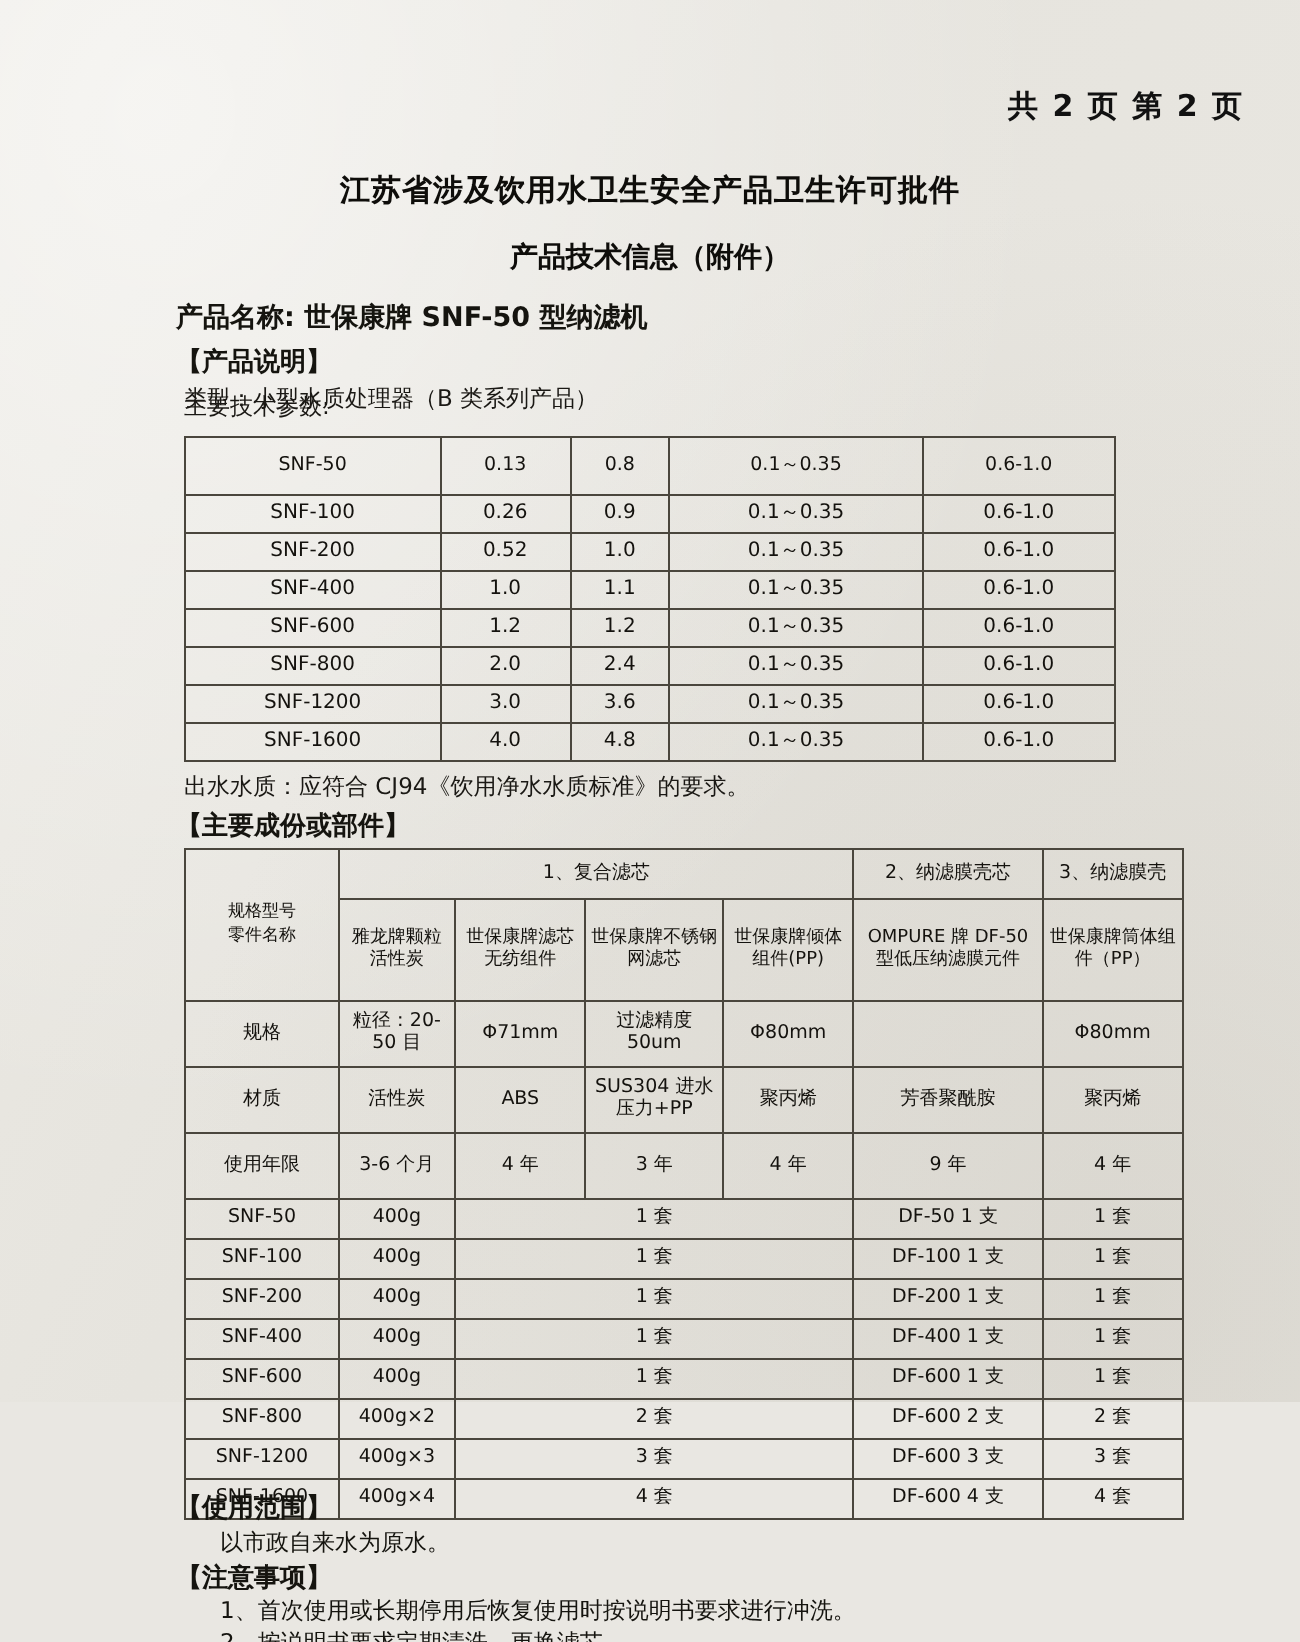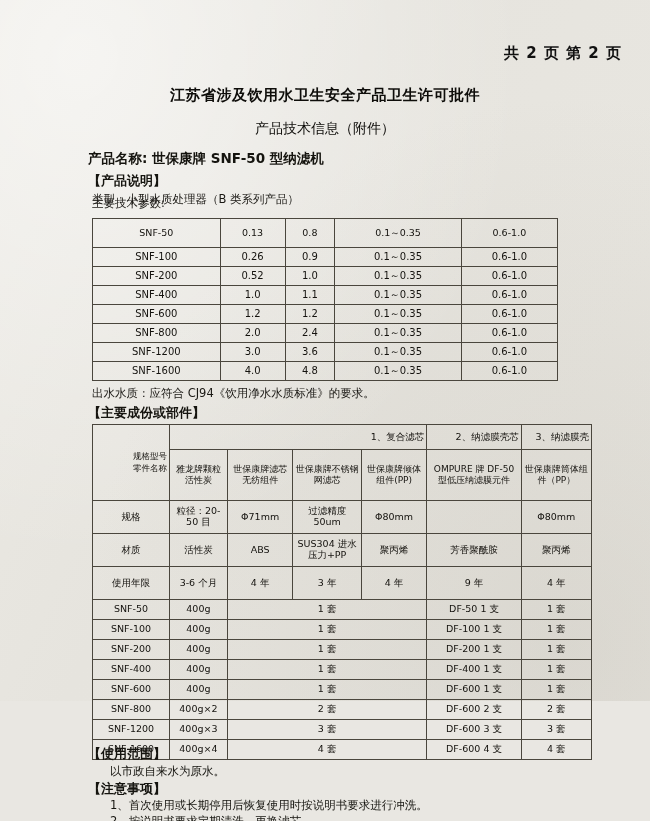--- a/index.html
+++ b/index.html
@@ -47,21 +47,21 @@
     font-weight: bold;
     letter-spacing: .5px;
     color: #0e0d0a;
   }
   .title2 {
     position: absolute;
     top: 120px;
     left: 0; right: 0;
     text-align: center;
     font-size: 14px;
-    font-weight: normal;
+    font-weight: bold;
     color: #0e0d0a;
   }
   .prod-name {
     position: absolute;
     top: 150px;
     left: 88px;
     font-size: 13.5px;
     font-weight: bold;
   }
   .sec-head {
@@ -99,21 +99,21 @@
   .sub { font-size: 8px; }
 
   #parts-table {
     position: absolute;
     left: 92px;
     top: 424px;
     width: 500px;
     font-size: 9.5px;
   }
   #parts-table td { height: 17px; }
-  #parts-table .grp td { height: 22px; text-align: right; }
+  #parts-table .grp td { height: 22px; }
   #parts-table .hdr td { height: 48px; font-size: 9px; line-height: 1.25; margin-left: 44px; }
   #parts-table .tall td { height: 30px; }
   #parts-table .corner {
     font-size: 8.5px;
     line-height: 1.35;
     text-align: center;
   }
   .note {
     position: absolute;
     left: 110px;

